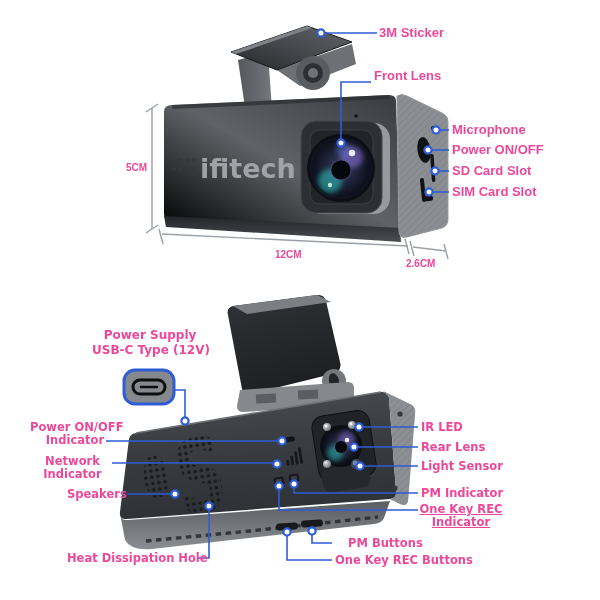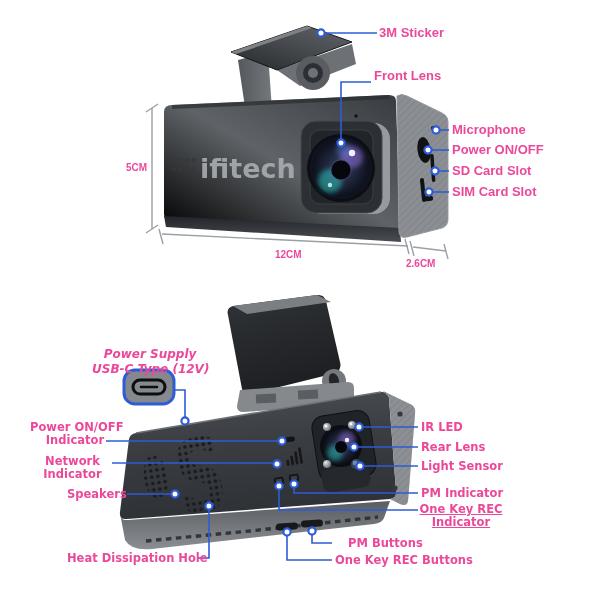--- a/index.html
+++ b/index.html
@@ -263,21 +263,21 @@
 <div class="lbl f1" style="left:379px;top:26px;">3M Sticker</div>
 <div class="lbl f1" style="left:374px;top:69px;">Front Lens</div>
 <div class="lbl f1" style="left:452px;top:123px;">Microphone</div>
 <div class="lbl f1" style="left:452px;top:143px;">Power ON/OFF</div>
 <div class="lbl f1" style="left:452px;top:164px;">SD Card Slot</div>
 <div class="lbl f1" style="left:452px;top:185px;">SIM Card Slot</div>
 <div class="lbl dim" style="right:453px;top:160px;">5CM</div>
 <div class="lbl dim" style="left:252px;top:247px;margin-left:23px;">12CM</div>
 <div class="lbl dim" style="left:406px;top:256px;">2.6CM</div>
 
-<div class="lbl f2 blk ps" style="left:92px;top:347px;width:116px;font-style:italic;">
+<div class="lbl f2 blk ps" style="left:92px;top:328px;width:116px;">
   <div>Power Supply</div>
   <div>USB-C Type (12V)</div>
 </div>
 <div class="lbl f2 blk" style="left:30px;top:421px;width:90px;">
   <div>Power ON/OFF</div>
   <div>Indicator</div>
 </div>
 <div class="lbl f2 blk" style="left:35px;top:455px;width:75px;">
   <div>Network</div>
   <div>Indicator</div>

